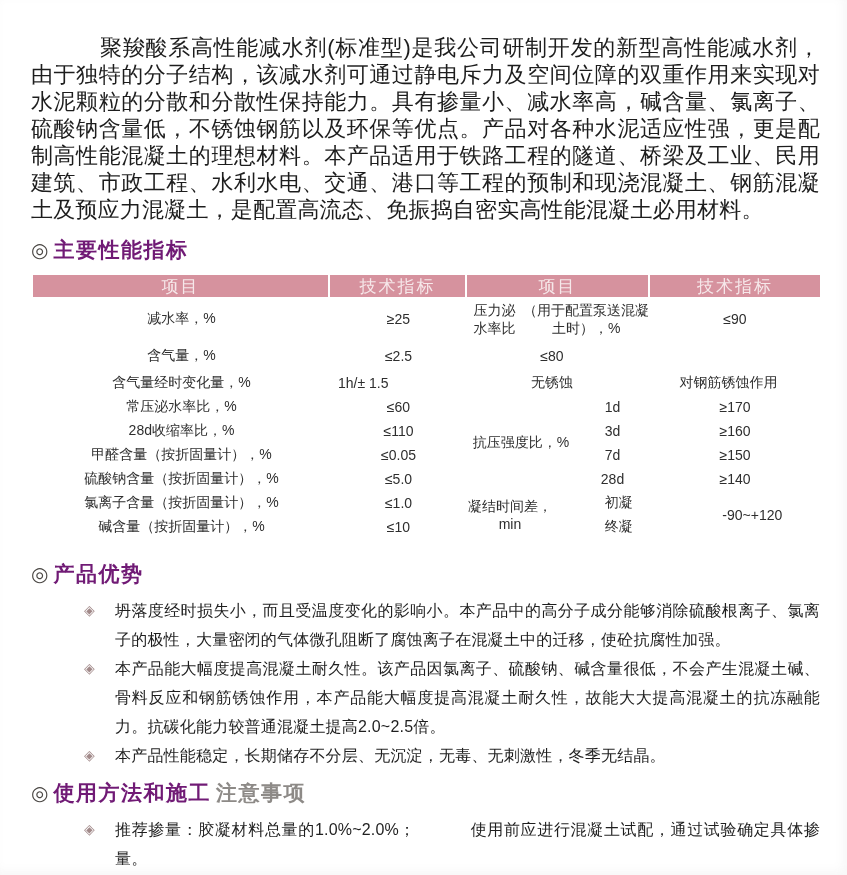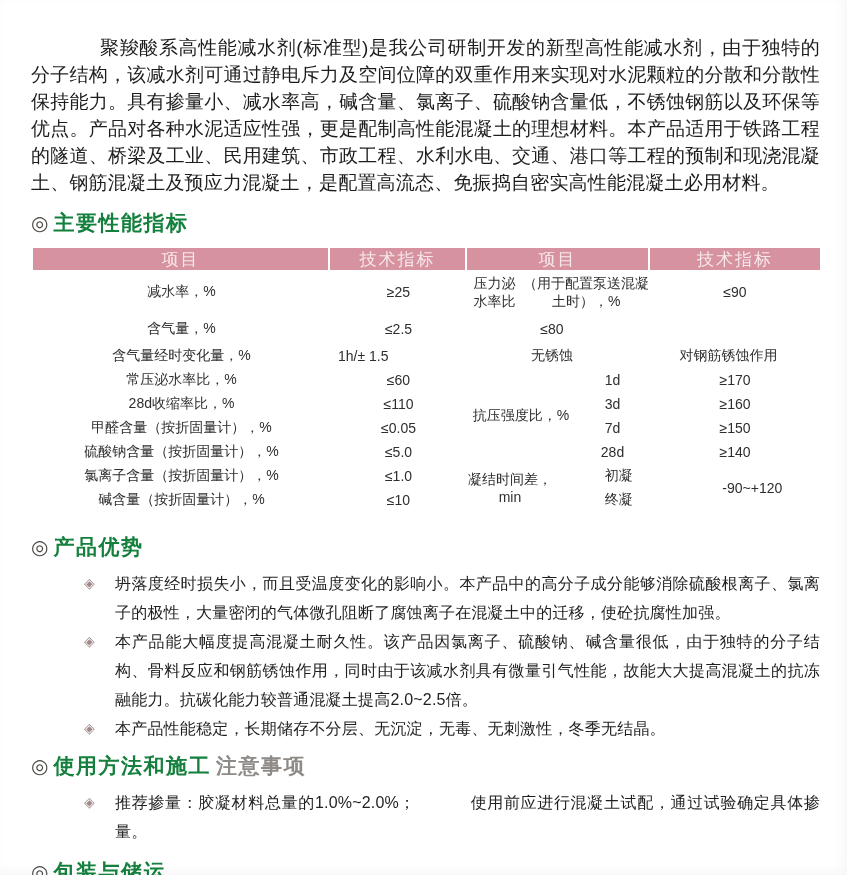--- a/index.html
+++ b/index.html
@@ -9,36 +9,36 @@
     width:847px; height:875px;
     background:#ffffff;
     font-family:"Liberation Sans","DejaVu Sans",sans-serif;
     color:#222;
     overflow:hidden;
     box-shadow: inset -4px -4px 10px rgba(120,120,120,0.06);
   }
   
   .intro {
     margin:34px 27px 0 31px;
-    font-size:19px;
+    font-size:22px;
     line-height:27px;
     color:#1d1d1d;
     text-align:justify;
     text-indent:69px;
     letter-spacing:0.2px;
   }
   
   .sec-head {
     display:flex; align-items:center;
     margin-left:31px;
     gap:5px;
     font-weight:bold;
   }
   .sec-head .marker { color:#4a4744; font-size:20px; font-weight:normal; line-height:1; }
-  .sec-head .title  { color:#15803d; font-size:21px; letter-spacing:1.5px; }
+  .sec-head .title  { color:#701a75; font-size:21px; letter-spacing:1.5px; }
   .sec-head .title-gray { color:#8d8a87; font-size:21px; letter-spacing:1.5px; }
   .head-perf { margin-top:13px; }
   .head-adv  { margin-top:21px; }
   .head-use  { margin-top:9px;  }
   .head-pack { margin-top:12px; }
 
   
   .perf-table { margin:11px 27px 0 33px; width:787px; font-size:14px; color:#2e2e2e; }
   .thead { display:flex; height:22px; }
   .hcell {
@@ -197,21 +197,21 @@
     <span class="marker">◎</span>
     <span class="title">产品优势</span>
   </div>
   <div class="bullets">
     <div class="bullet">
       <span class="bicon">◈</span>
       <span class="btext">坍落度经时损失小，而且受温度变化的影响小。本产品中的高分子成分能够消除硫酸根离子、氯离子的极性，大量密闭的气体微孔阻断了腐蚀离子在混凝土中的迁移，使砼抗腐性加强。</span>
     </div>
     <div class="bullet">
       <span class="bicon">◈</span>
-      <span class="btext">本产品能大幅度提高混凝土耐久性。该产品因氯离子、硫酸钠、碱含量很低，由于独特的分子结构、骨料反应和钢筋锈蚀作用，同时由于该减水剂具有微量引气性能，故能大大提高混凝土的抗冻融能力。抗碳化能力较普通混凝土提高2.0~2.5倍。</span>
+      <span class="btext">本产品能大幅度提高混凝土耐久性。该产品因氯离子、硫酸钠、碱含量很低，不会产生混凝土碱、骨料反应和钢筋锈蚀作用，本产品能大幅度提高混凝土耐久性，故能大大提高混凝土的抗冻融能力。抗碳化能力较普通混凝土提高2.0~2.5倍。</span>
     </div>
     <div class="bullet">
       <span class="bicon">◈</span>
       <span class="btext">本产品性能稳定，长期储存不分层、无沉淀，无毒、无刺激性，冬季无结晶。</span>
     </div>
   </div>
 
   <div class="sec-head head-use">
     <span class="marker">◎</span>
     <span class="title">使用方法和施工</span>

